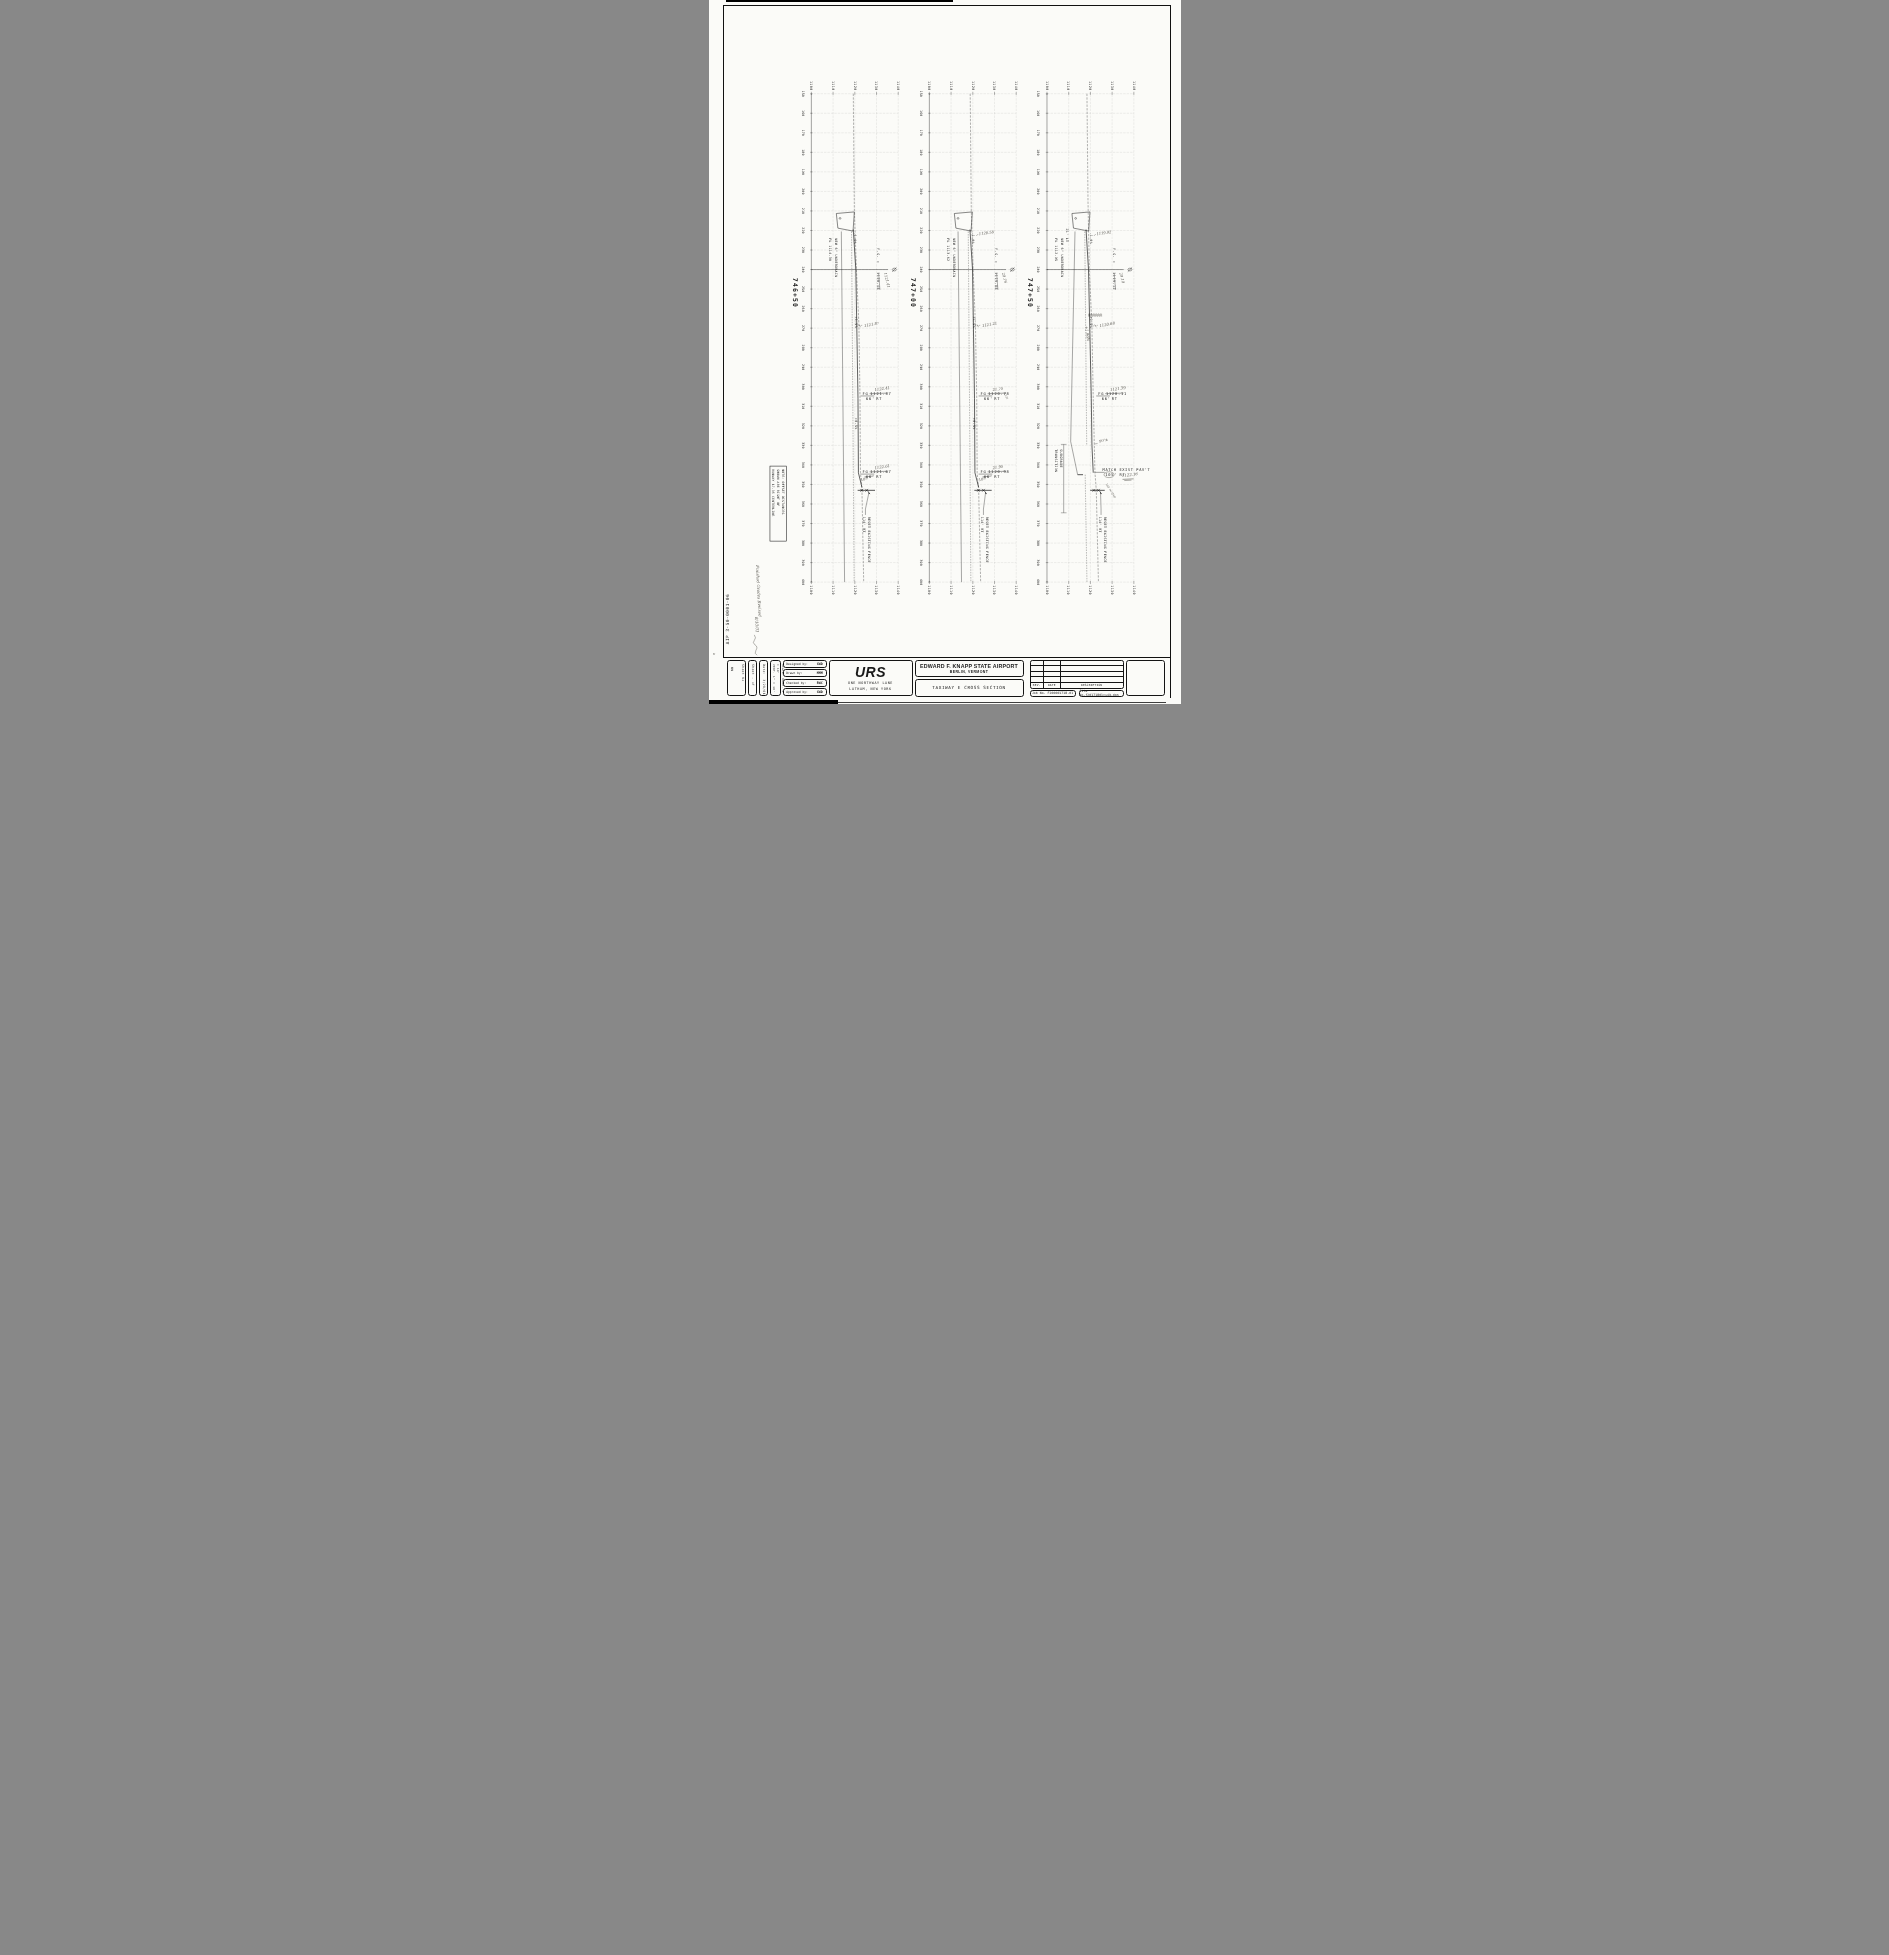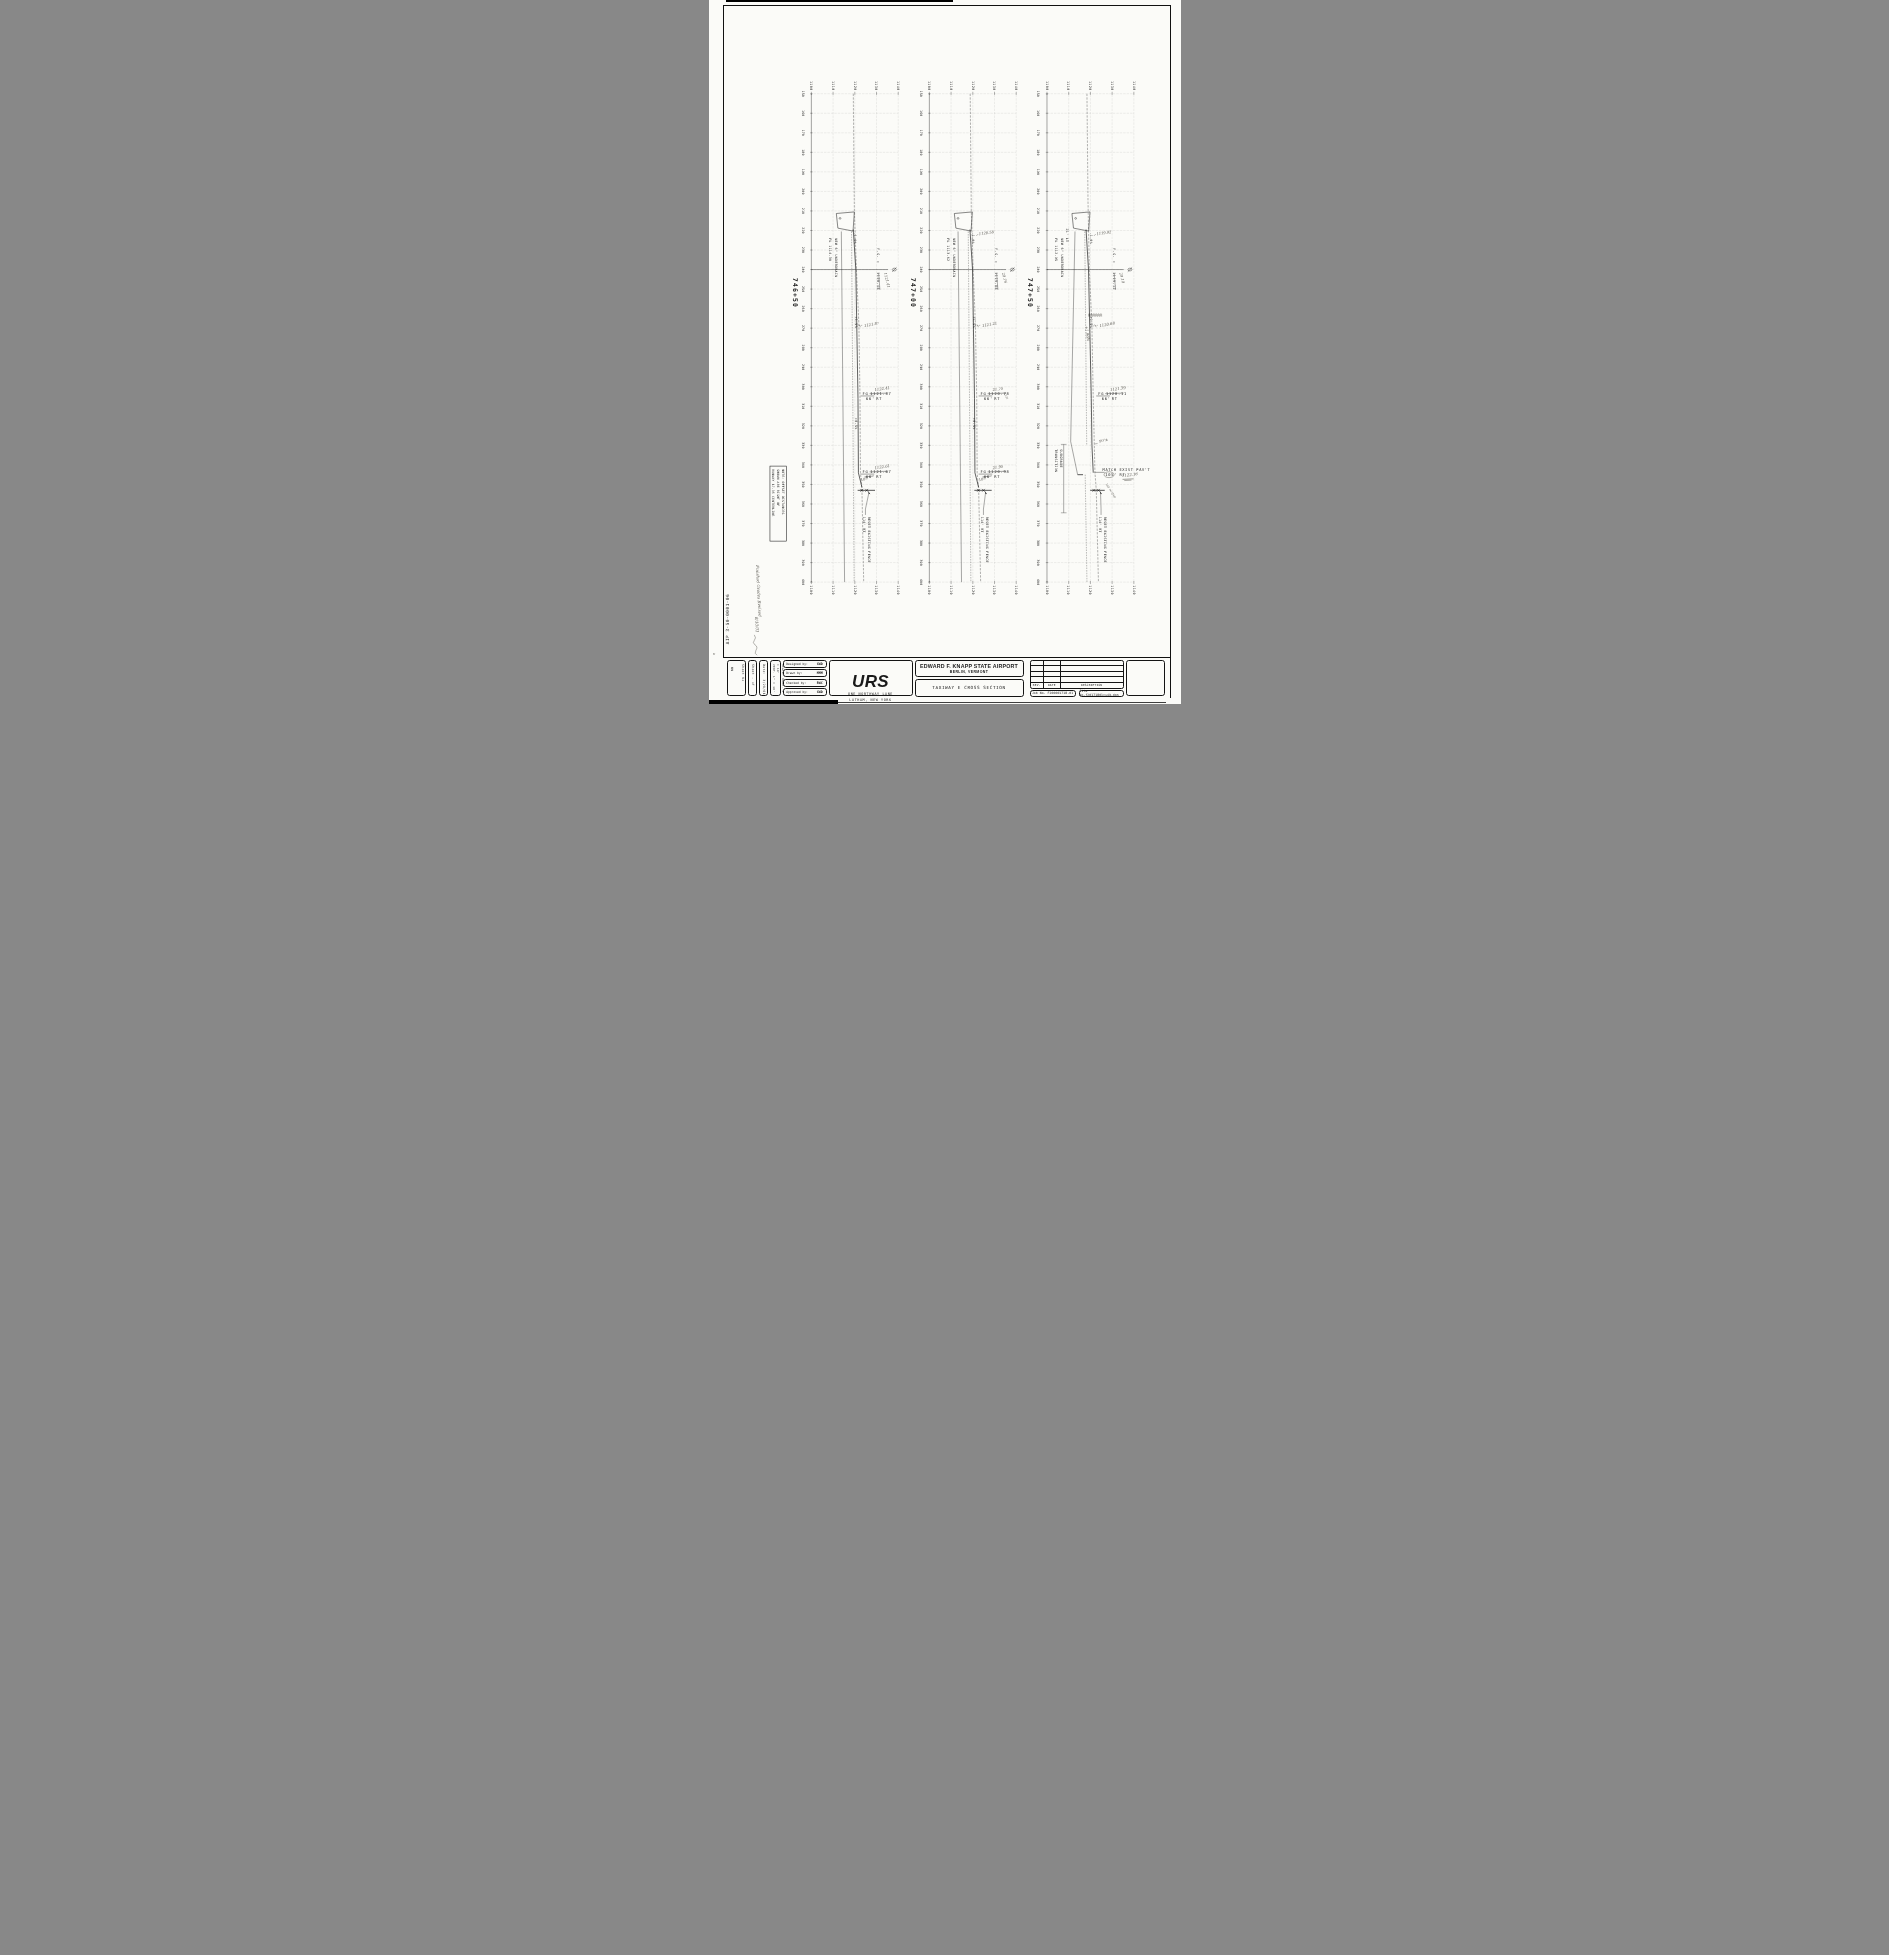--- a/index.html
+++ b/index.html
@@ -11,21 +11,21 @@
   text.p{font-family:"DejaVu Sans Mono",monospace;fill:#1c1c1c;}
   text.hand{font-family:"DejaVu Serif",serif;font-style:italic;fill:#54524c;}
   .vtext{writing-mode:vertical-rl;text-orientation:sideways;}
   
   .tb{position:absolute;left:14px;top:657px;width:447px;height:40px;border-top:0.9px solid #111;background:#fbfbf8;}
   .tbx{position:absolute;border:0.6px solid #141414;border-radius:2.7px;box-sizing:border-box;background:#fbfbf8;}
   .tb .vtext{font-size:3px;letter-spacing:0.4px;}
   .bigno{font-size:7.8px;font-weight:bold;letter-spacing:0.8px;font-family:"DejaVu Sans Mono",monospace;}
   .byrow{display:flex;justify-content:space-between;align-items:center;padding:0 2.7px;height:100%;font-size:3px;}
   .byrow b{font-size:3.3px;}
-  .urslogo{font-family:"Liberation Sans",sans-serif;font-weight:800;font-style:italic;font-size:17px;letter-spacing:0.4px;text-align:center;line-height:1;margin-top:12px;}
+  .urslogo{font-family:"Liberation Sans",sans-serif;font-weight:800;font-style:italic;font-size:14px;letter-spacing:0.4px;text-align:center;line-height:1;margin-top:4px;}
   .ursaddr{font-size:3.4px;text-align:center;letter-spacing:0.6px;line-height:1.7;margin-top:2.3px;}
   .apname{font-family:"Liberation Sans",sans-serif;font-weight:bold;font-size:5.3px;letter-spacing:0.2px;text-align:center;margin-top:2.3px;}
   .aploc{font-family:"Liberation Sans",sans-serif;font-weight:bold;font-size:3.5px;letter-spacing:0.4px;text-align:center;margin-top:0.8px;}
   .aptitle{font-size:4.3px;letter-spacing:0.6px;text-align:center;line-height:36px;}
   .revgrid{position:absolute;left:307px;top:2px;width:94px;height:29px;border:0.6px solid #141414;border-radius:2.3px;box-sizing:border-box;display:grid;grid-template-columns:13.3px 17px 1fr;grid-template-rows:repeat(5,1fr);}
   .revgrid div{border-right:0.5px solid #141414;border-bottom:0.5px solid #141414;font-size:2.9px;display:flex;align-items:center;justify-content:center;letter-spacing:0.2px;}
   .revgrid div:nth-child(3n){border-right:none;}
   .revgrid div:nth-child(n+13){border-bottom:none;}
   .smallbox{font-size:3.1px;display:flex;align-items:center;justify-content:center;letter-spacing:0.1px;}
 </style>

